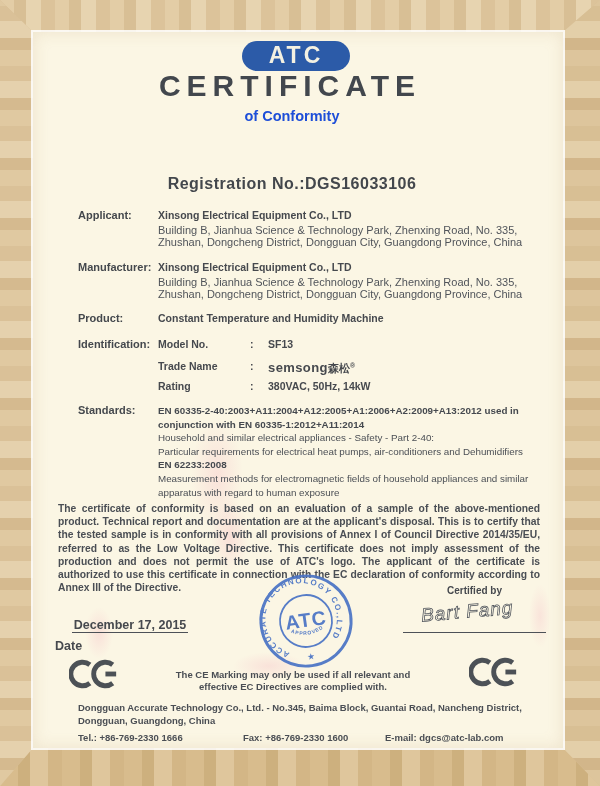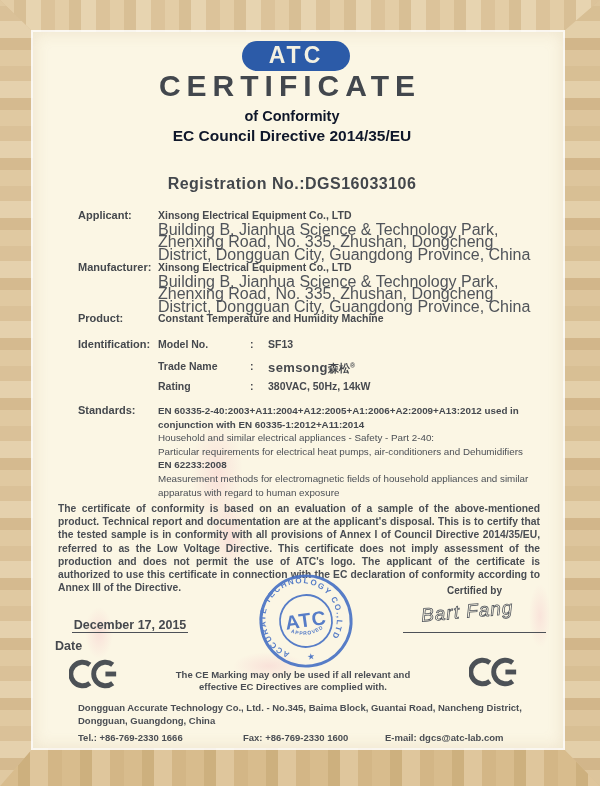--- a/index.html
+++ b/index.html
@@ -23,31 +23,31 @@
   .paper{position:absolute;left:33px;top:32px;right:37px;bottom:38px;background:#fbf6e4;
          box-shadow:0 0 0 2px rgba(255,255,255,.85), inset 0 0 16px rgba(176,146,96,.18);
          color:#46494e;}
   .smudge{position:absolute;pointer-events:none;}
   
   .logo-pill{position:absolute;top:9px;left:50%;margin-left:-56px;width:108px;height:30px;
     background:#2c5ba8;border-radius:16px;color:#f4f1e2;font-weight:700;font-size:23px;
     letter-spacing:3px;text-align:center;line-height:29px;z-index:3;}
   .title{position:absolute;top:37px;left:-8px;width:100%;text-align:center;
     font-size:30px;font-weight:700;letter-spacing:6px;color:#42474d;z-index:2;}
-  .ctr{position:absolute;left:-6px;width:100%;text-align:center;font-weight:700;color:#0f172a;}
+  .ctr{position:absolute;left:-6px;width:100%;text-align:center;font-weight:700;color:#1d4ed8;}
   .subtitle{top:76px;font-size:14.5px;}
   .d1{top:95px;font-size:15.5px;}
   .d2{top:114px;font-size:15.5px;}
   .registration{top:143px;font-size:16px;letter-spacing:.5px;color:#43474c;}
   
   .row{position:absolute;left:45px;right:25px;}
   .lbl{position:absolute;left:0;top:0;font-weight:700;font-size:11px;color:#44484d;}
   .val{position:absolute;left:80px;top:0;width:390px;}
   .val-name{font-weight:700;font-size:10.5px;}
-  .val-addr{font-size:16px;line-height:12.3px;margin-top:3px;color:#50545a;}
+  .val-addr{font-size:11px;line-height:12.3px;margin-top:3px;color:#50545a;}
   .id-row{position:absolute;left:80px;width:390px;}
   .id-name{position:absolute;left:0;font-weight:700;font-size:10.5px;}
   .id-sep{position:absolute;left:92px;font-weight:700;font-size:10.5px;}
   .id-val{position:absolute;left:110px;font-weight:700;font-size:10.5px;}
   .tn-latin{font-weight:700;font-size:13px;letter-spacing:.4px;}
   .tn-cjk{font-weight:700;font-size:11px;}
   .tn-reg{font-size:7px;vertical-align:super;}
   .std-lines{position:absolute;left:80px;top:0;width:392px;font-size:9.8px;line-height:13.6px;color:#4b4f55;}
   .std-lines .b{font-weight:700;color:#45494f;}
   
@@ -96,21 +96,20 @@
 
     <div class="smudge" style="left:158px;top:385px;width:52px;height:115px;background:radial-gradient(closest-side,rgba(236,80,140,.12),transparent);"></div>
     <div class="smudge" style="left:178px;top:468px;width:38px;height:72px;background:radial-gradient(closest-side,rgba(236,80,140,.14),transparent);"></div>
     <div class="smudge" style="left:52px;top:575px;width:28px;height:52px;background:radial-gradient(closest-side,rgba(236,80,140,.13),transparent);"></div>
     <div class="smudge" style="left:496px;top:552px;width:22px;height:64px;background:radial-gradient(closest-side,rgba(236,80,140,.11),transparent);"></div>
     <div class="smudge" style="left:200px;top:620px;width:72px;height:28px;background:radial-gradient(closest-side,rgba(236,80,140,.12),transparent);"></div>
 
     <div class="logo-pill">ATC</div>
     <div class="title">CERTIFICATE</div>
     <div class="ctr subtitle">of Conformity</div>
-    <div class="ctr d1">EC Council Directive 2014/35/EU</div>
     <div class="ctr registration">Registration No.:DGS16033106</div>
 
     <div class="row" style="top:177px;">
       <div class="lbl">Applicant:</div>
       <div class="val">
         <div class="val-name">Xinsong Electrical Equipment Co., LTD</div>
         <div class="val-addr">Building B, Jianhua Science &amp; Technology Park, Zhenxing Road, No. 335, Zhushan, Dongcheng District, Dongguan City, Guangdong Province, China</div>
       </div>
     </div>
 

